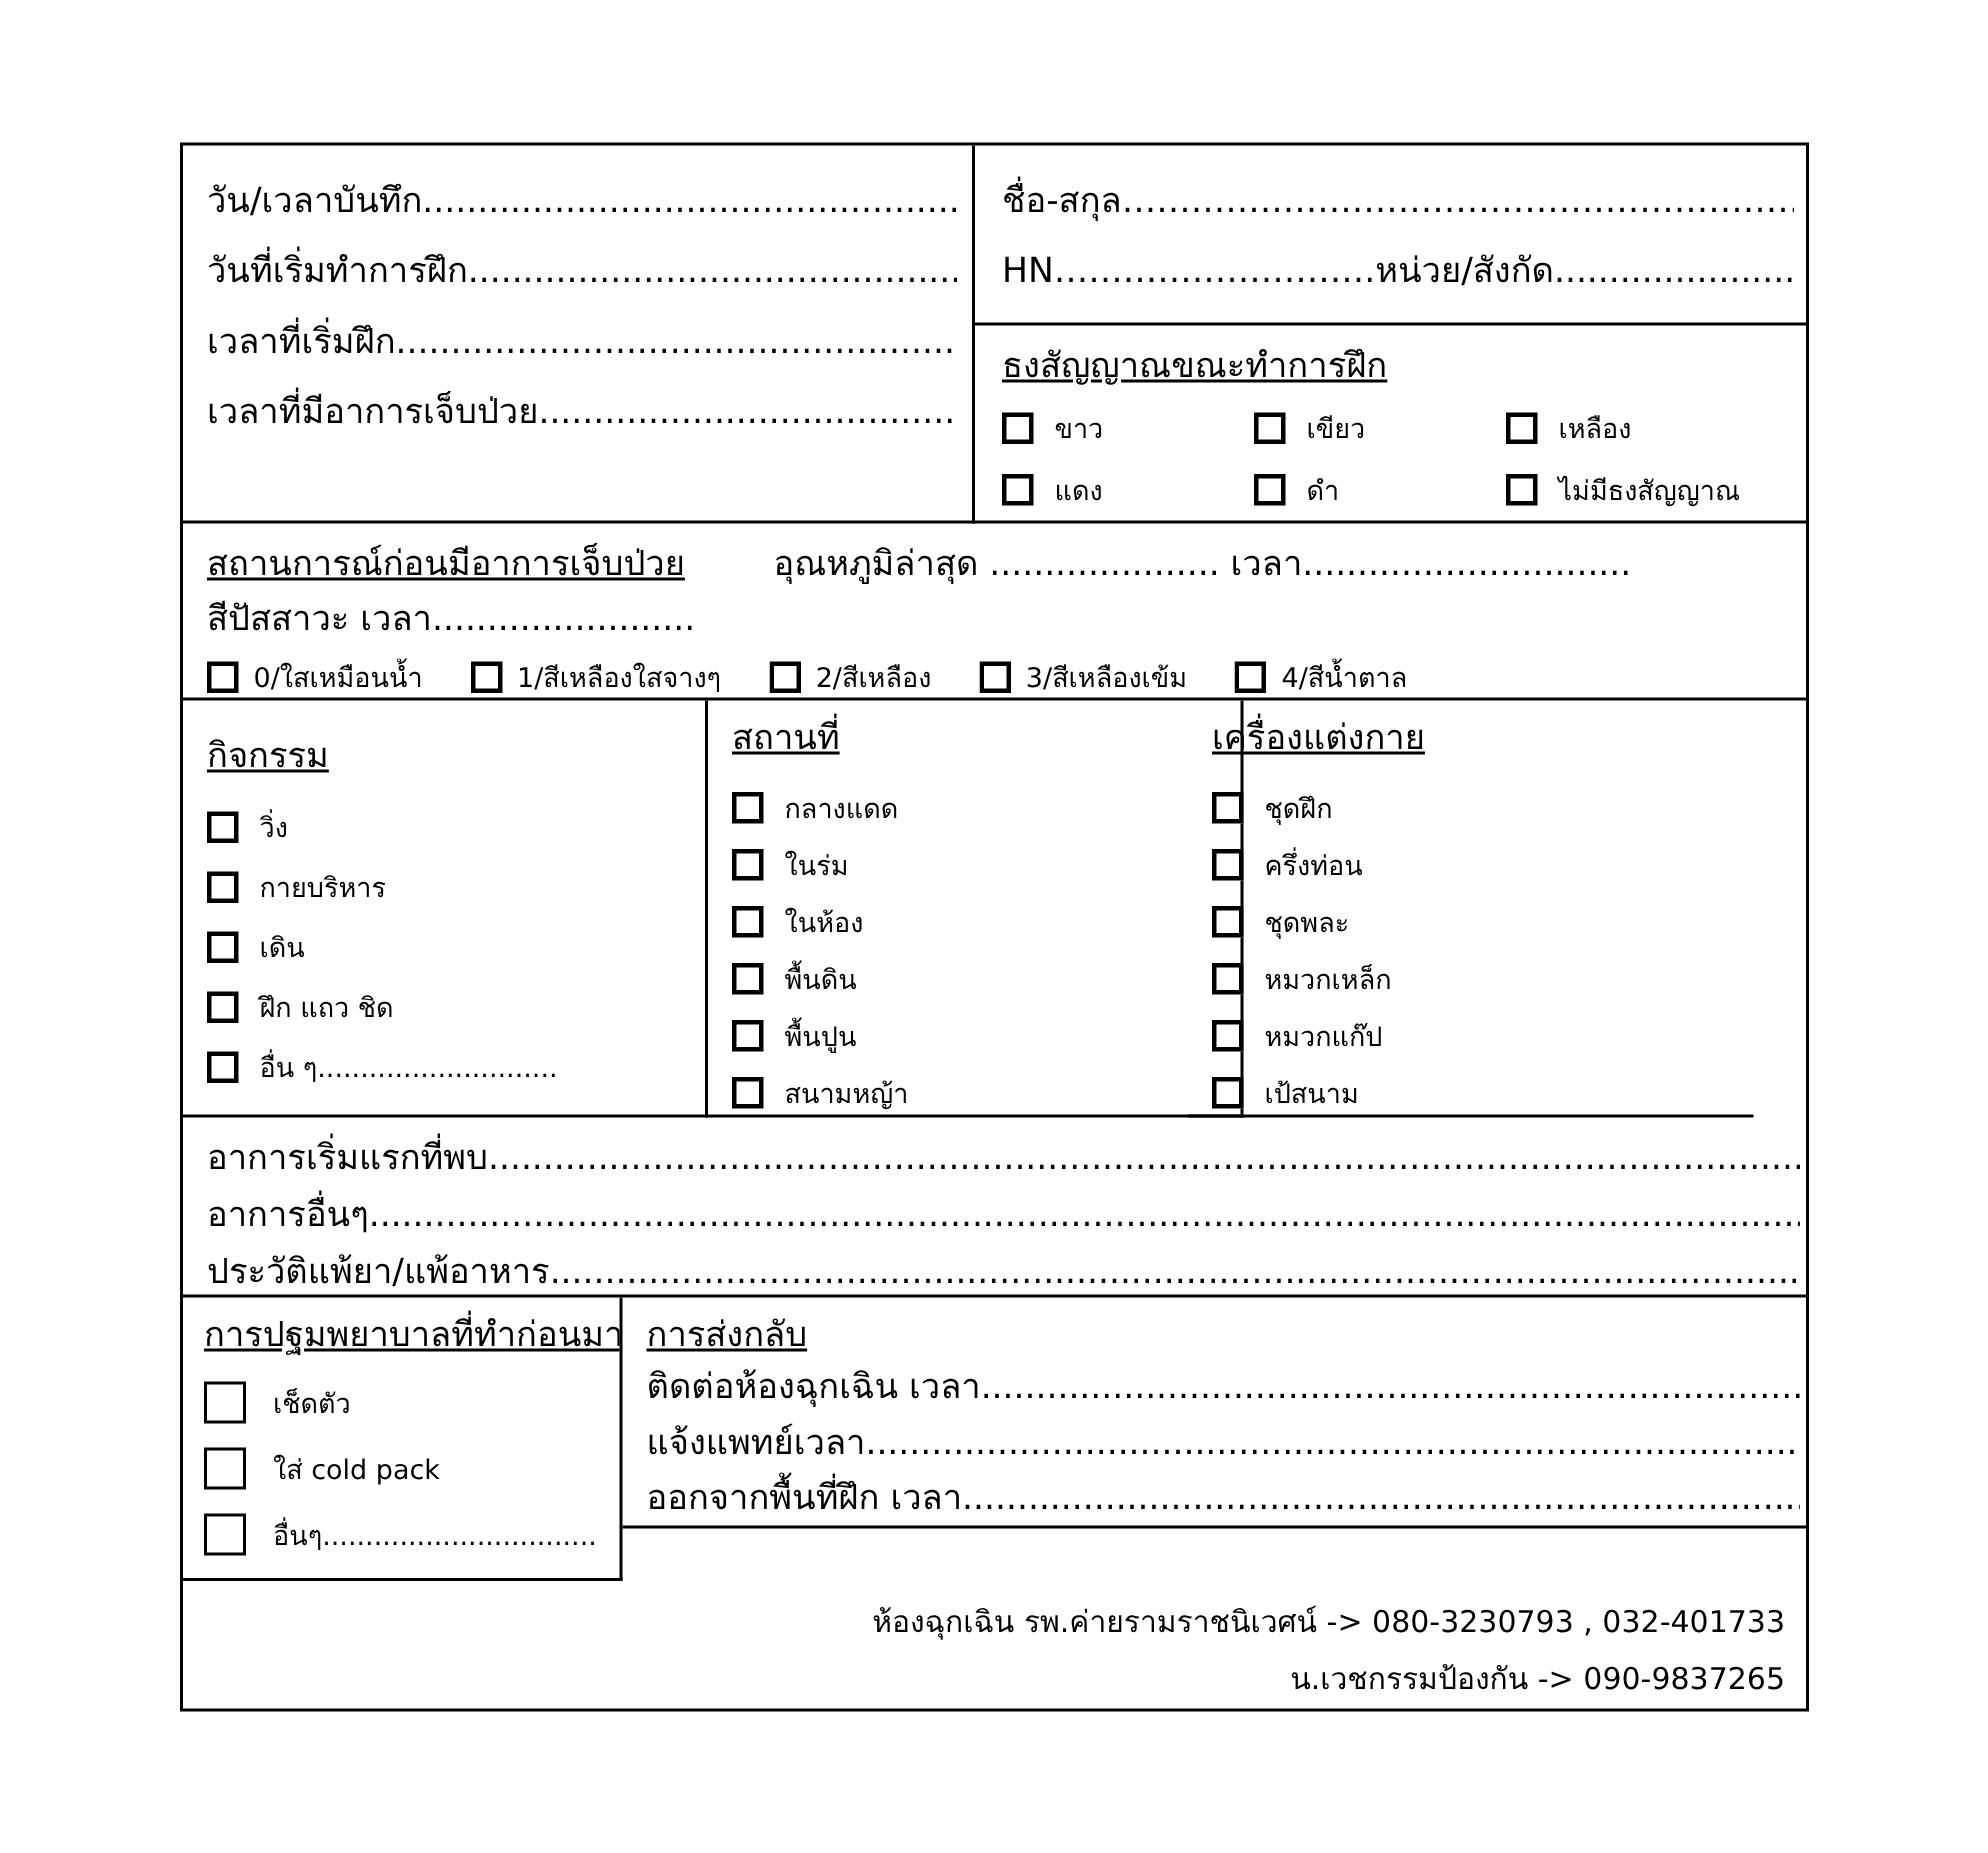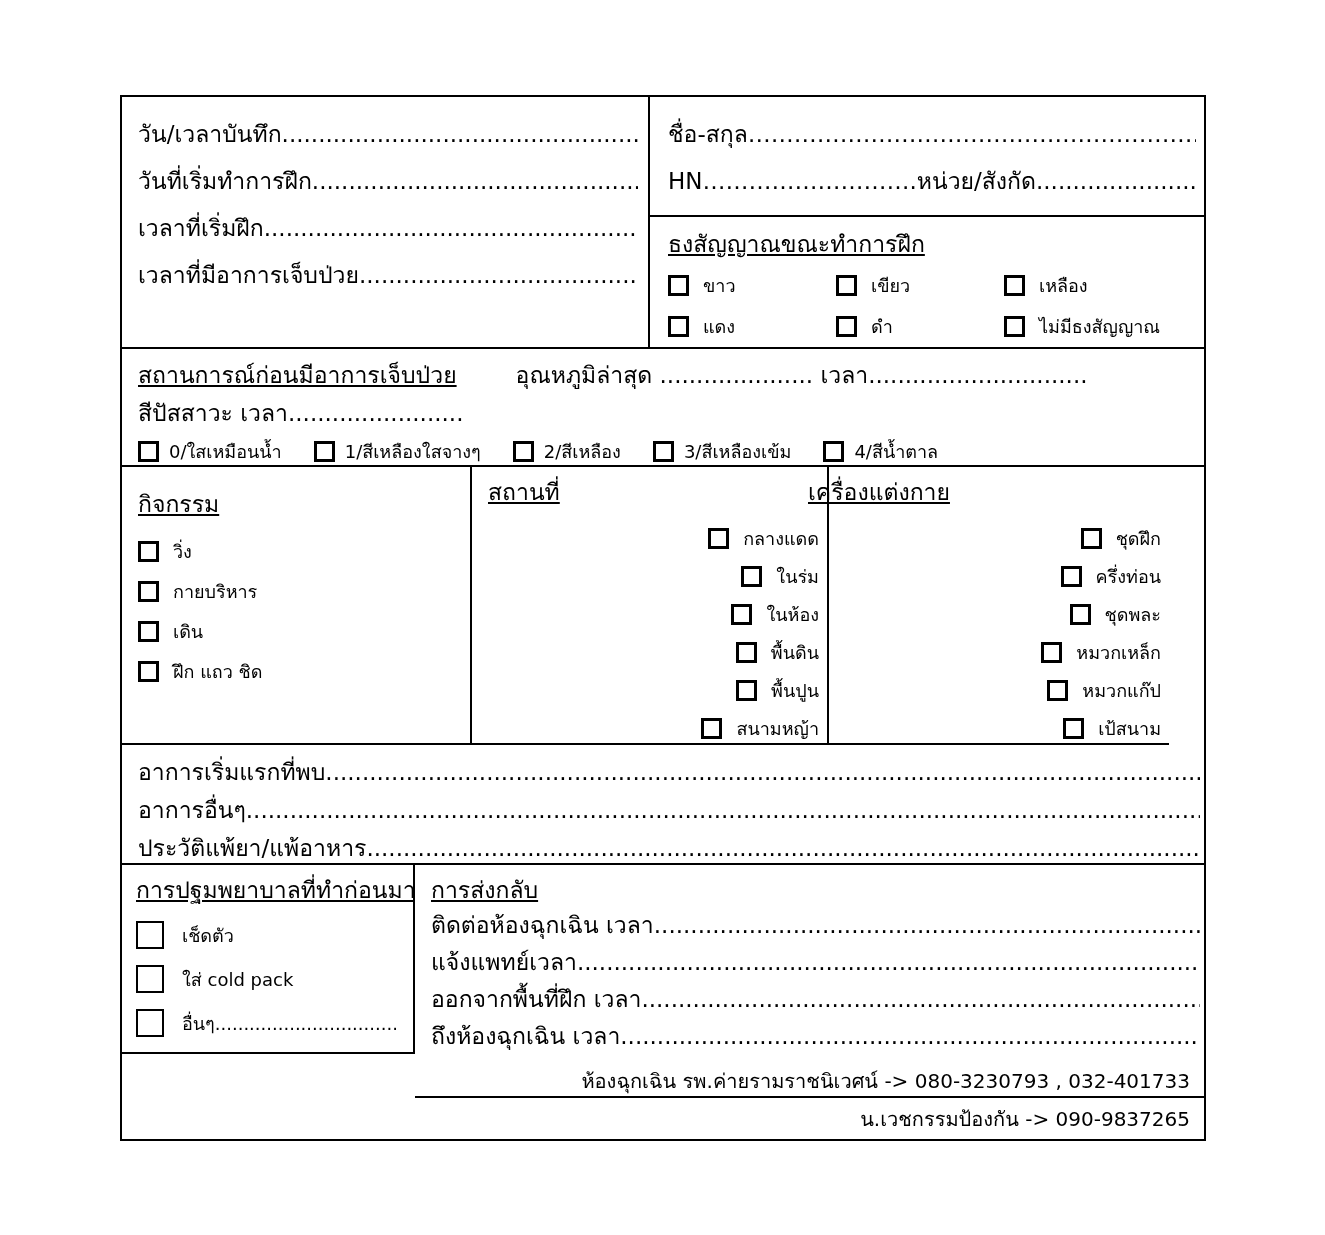--- a/index.html
+++ b/index.html
@@ -22,21 +22,21 @@
 
   .cell-datetime  { left: 0;     top: 0;     width: 528px;  height: 252px; padding: 14px 10px 0 16px; }
   .cell-name      { left: 528px; top: 0;     width: 556px;  height: 120px; padding: 14px 10px 0 18px; }
   .cell-flags     { left: 528px; top: 120px; width: 556px;  height: 132px; padding: 10px 10px 0 18px; }
   .cell-situation { left: 0;     top: 252px; width: 1084px; height: 118px; padding: 8px 10px 0 16px; }
   .cell-activity  { left: 0;     top: 370px; width: 350px;  height: 278px; padding: 20px 8px 0 16px; }
   .cell-location  { left: 350px; top: 370px; width: 357px;  height: 278px; padding: 8px 8px 0 16px; }
   .cell-attire    { left: 670px; top: 370px; width: 377px;  height: 278px; padding: 8px 8px 0 16px; }
   .cell-symptoms  { left: 0;     top: 648px; width: 1084px; height: 120px; padding: 8px 6px 0 16px; }
   .cell-firstaid  { left: 0;     top: 768px; width: 293px;  height: 189px; padding: 8px 6px 0 14px; }
-  .cell-transport { left: 293px; top: 768px; width: 791px;  height: 233px; padding: 8px 6px 0 16px; }
+  .cell-transport { left: 293px; top: 768px; width: 791px;  height: 154px; padding: 8px 6px 0 16px; }
   .cell-footer    { left: 0;     top: 957px; width: 1084px; height: 85px;  padding: 8px 16px 0 10px; text-align: right; }
 
   .line {
     font-size: 23px; line-height: 47px;
     white-space: nowrap; overflow: hidden;
   }
   .line-sm { line-height: 40px; }
   .section-title {
     font-size: 23px; line-height: 34px;
     text-decoration: underline;
@@ -68,21 +68,21 @@
   .urine-row .opt { margin-right: 32px; }
   .urine-row .opt .lbl { margin-left: 10px; }
 
   
   .sit-head { display: flex; align-items: baseline; }
   .sit-head .temp { font-size: 23px; margin-left: 59px; white-space: nowrap; }
 
   
   .col-list { display: flex; flex-direction: column; margin-top: 10px; }
   .col-list .opt { height: 40px; }
-  .col-list-6 .opt { height: 38px; justify-content: flex-end; }
+  .col-list-6 .opt { height: 38px; }
 
   .fa-list { display: flex; flex-direction: column; margin-top: 6px; }
   .fa-list .opt { height: 44px; }
   .fa-list .opt .lbl { margin-left: 18px; }
 
   .tr-lines .line { line-height: 37px; font-size: 23px; }
   .sym-lines .line { line-height: 38px; font-size: 23px; }
   .dt-lines .line { line-height: 47px; }
 
   .footer-line { font-size: 20px; line-height: 38px; white-space: nowrap; }
@@ -175,20 +175,24 @@
         <span class="cb"></span>
         <span class="lbl">กายบริหาร</span>
       </div>
       <div class="opt">
         <span class="cb"></span>
         <span class="lbl">เดิน</span>
       </div>
       <div class="opt">
         <span class="cb"></span>
         <span class="lbl">ฝึก แถว ชิด</span>
+      </div>
+      <div class="opt">
+        <span class="cb"></span>
+        <span class="lbl">อื่น ๆ............................</span>
       </div>
     </div>
   </div>
 
   <div class="cell br bb cell-location">
     <div class="section-title">สถานที่</div>
     <div class="col-list col-list-6">
       <div class="opt">
         <span class="cb"></span>
         <span class="lbl">กลางแดด</span>

